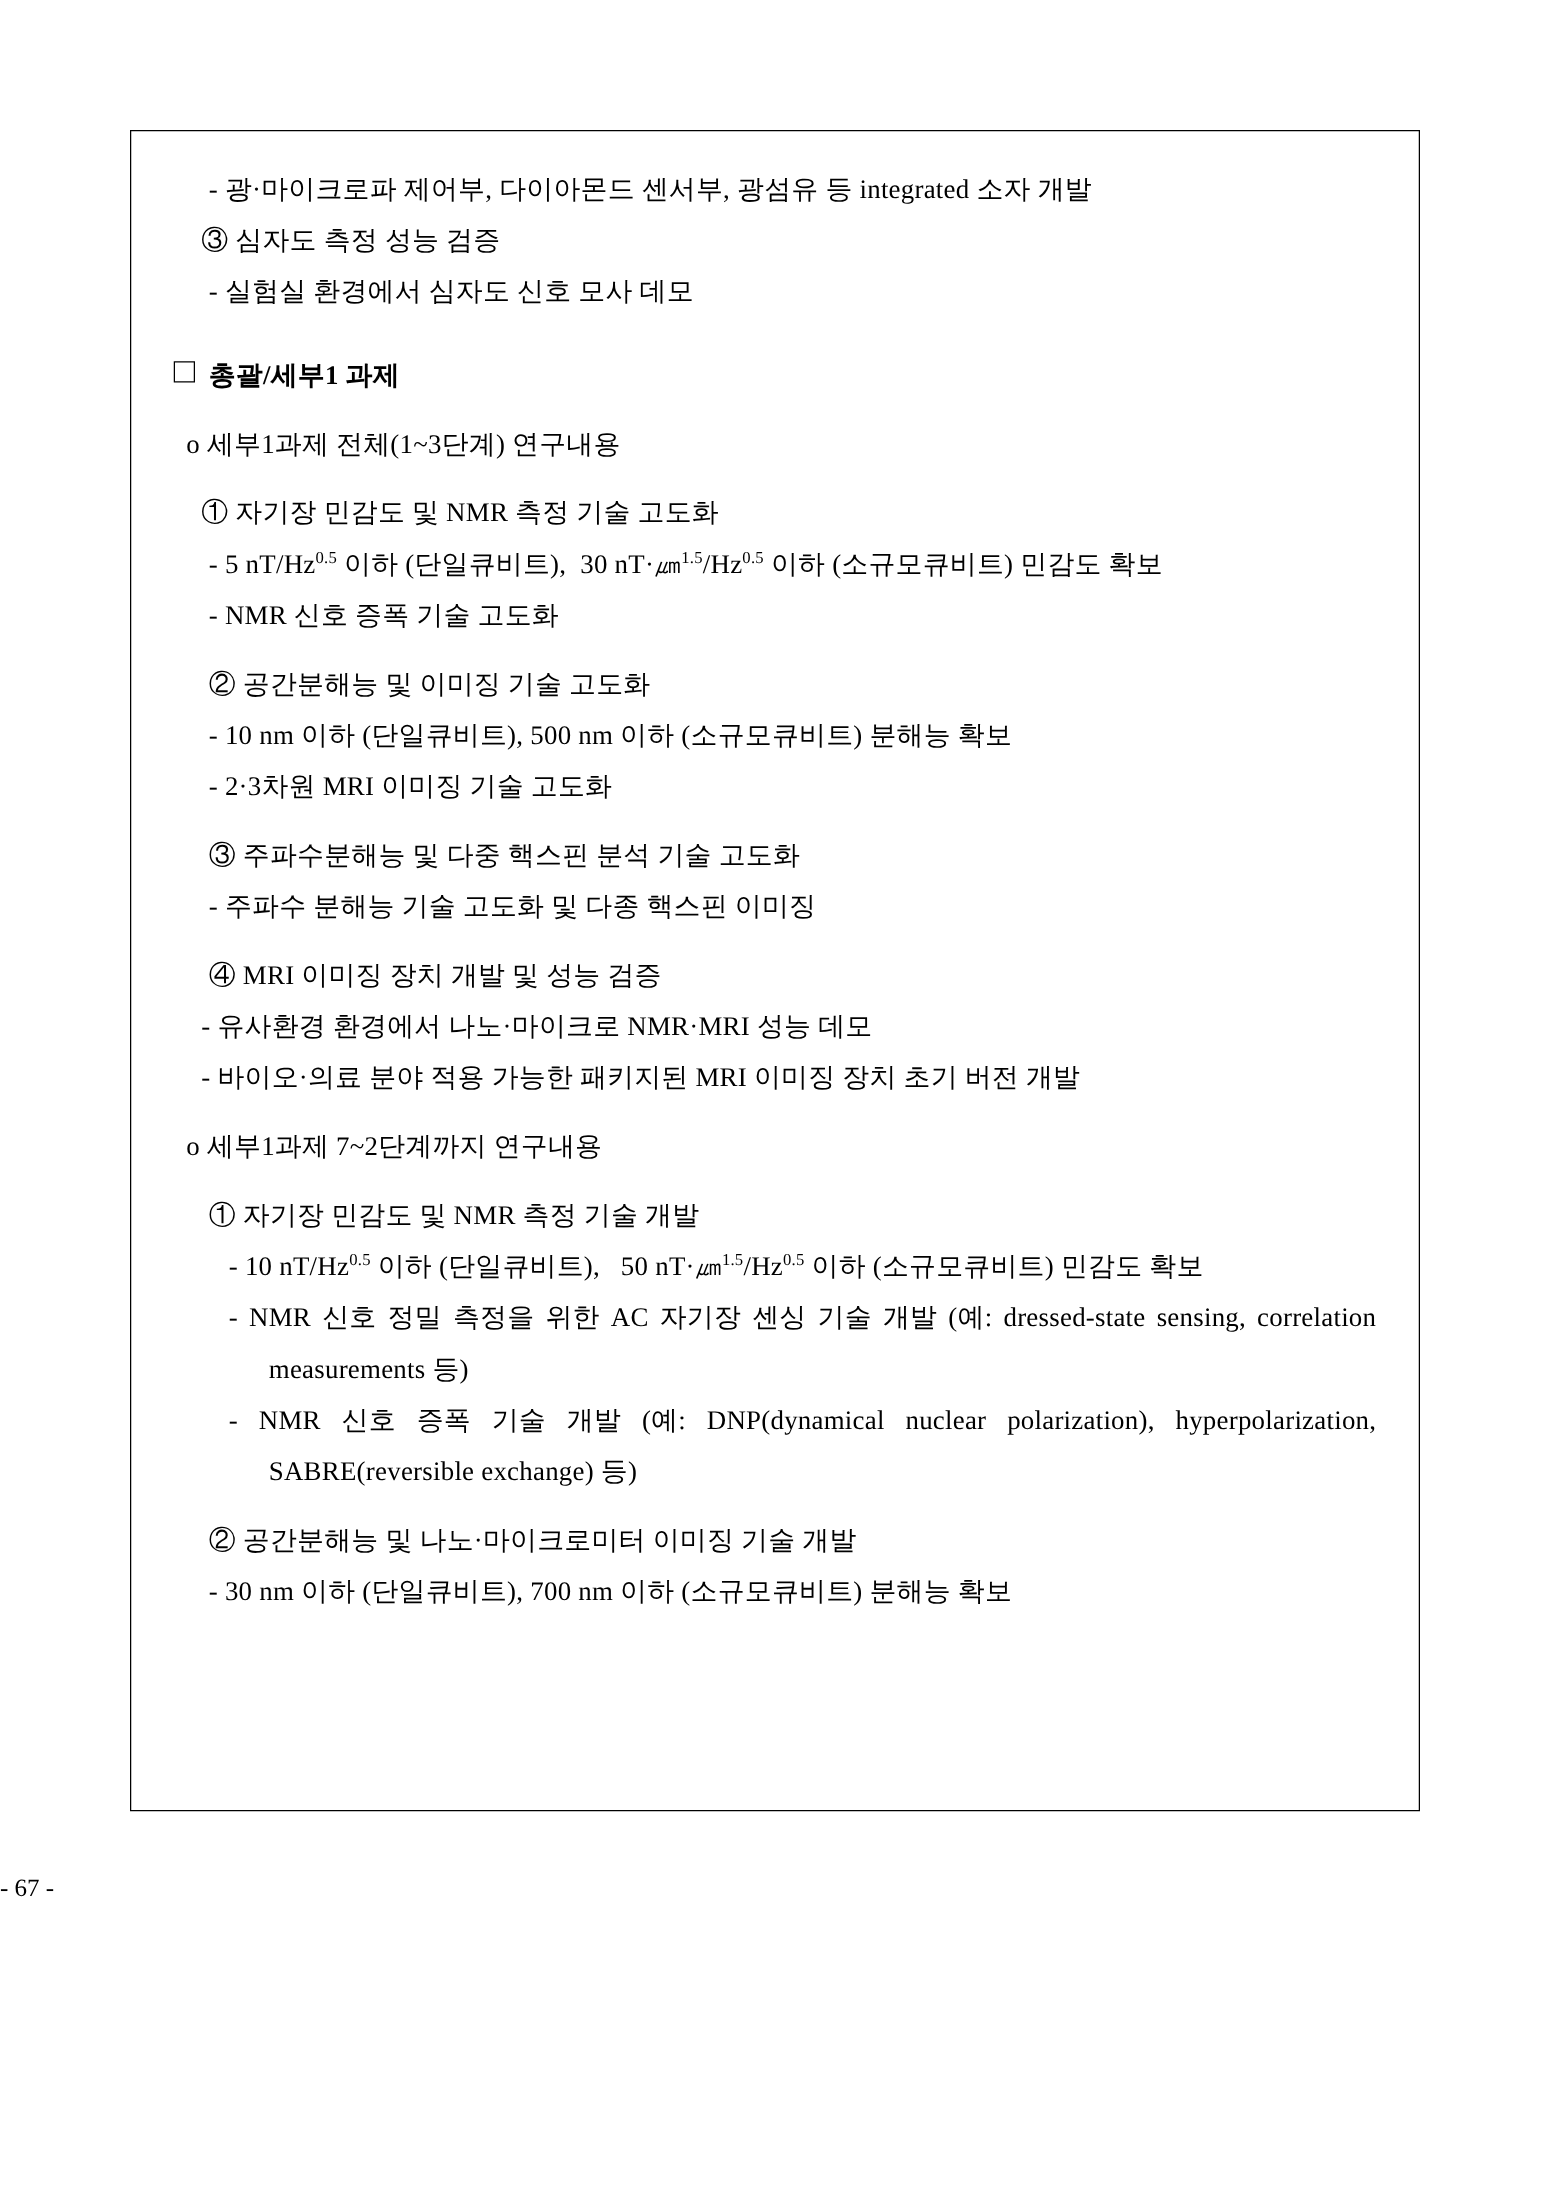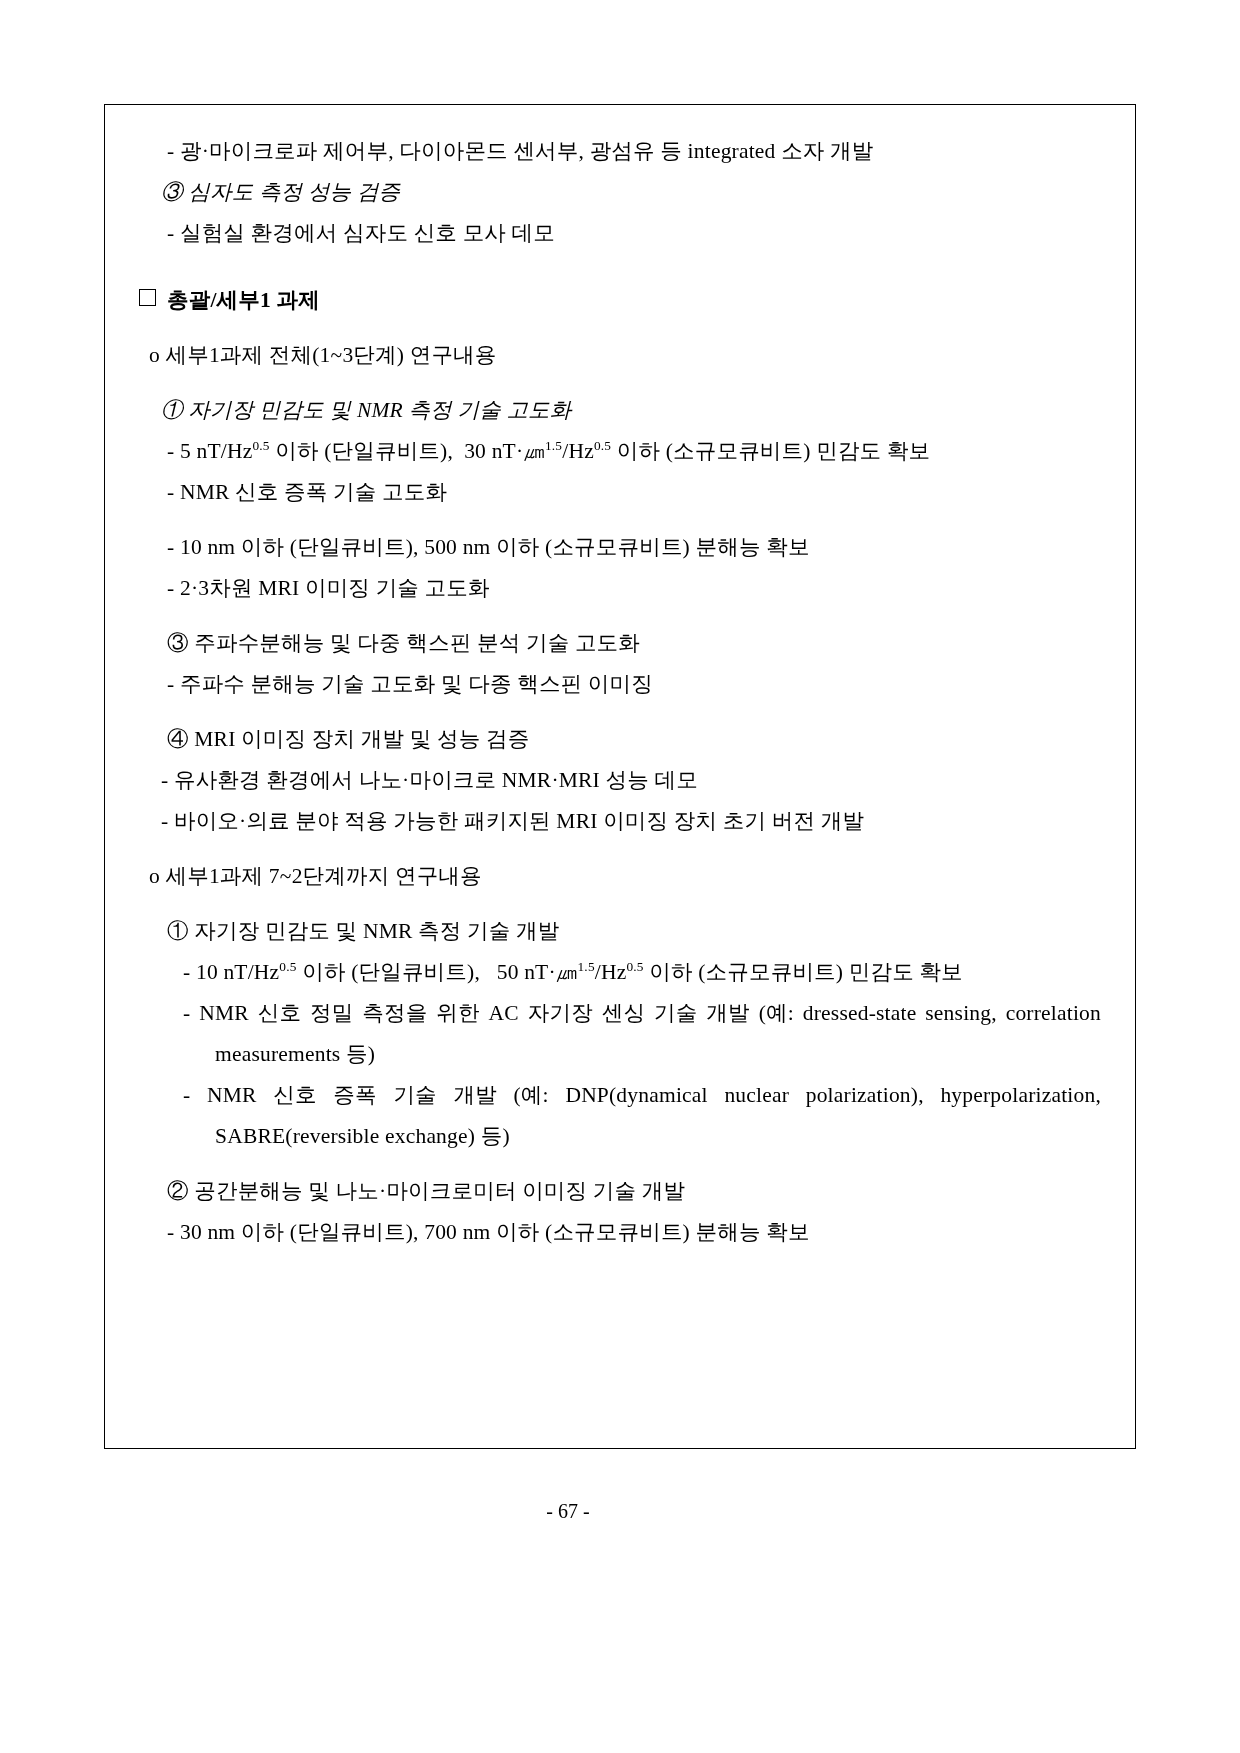--- a/index.html
+++ b/index.html
@@ -42,21 +42,20 @@
   .lvl-dash {
     padding-left: 48px;
     text-indent: -20px;
   }
   .lvl-dash2 {
     padding-left: 44px;
     text-indent: -22px;
   }
   .lvl-num {
     padding-left: 22px;
-    font-style: italic;
   }
   .lvl-num2 {
     padding-left: 28px;
   }
   .heading-box {
     font-weight: bold;
     padding-left: 0px;
   }
   .heading-o {
     font-weight: normal;
@@ -80,21 +79,20 @@
     font-size: 0.62em;
     vertical-align: super;
     line-height: 0;
     margin-top: 12px;
   }
   .footer {
     position: absolute;
     left: 0;
     top: 1500px;
     width: 1136px;
-    text-align: center;
     font-size: 20px;
     font-family: "Liberation Serif", serif;
   }
   .sq {
     display: inline-block;
     width: 15px;
     height: 15px;
     border: 1.6px solid #000;
     margin-right: 11px;
     vertical-align: 1px;
@@ -125,20 +123,21 @@
 
     <div class="line lvl-num">① 자기장 민감도 및 NMR 측정 기술 고도화</div>
 
     <div class="line lvl-dash">-&nbsp;5 nT/Hz<sup>0.5</sup> 이하 (단일큐비트),&nbsp;&nbsp;30 nT·㎛<sup>1.5</sup>/Hz<sup>0.5</sup> 이하 (소규모큐비트) 민감도 확보</div>
 
 
     <div class="line lvl-dash">- NMR 신호 증폭 기술 고도화</div>
 
     <div class="spacer-sm"></div>
 
+    <div class="line lvl-num2">② 공간분해능 및 이미징 기술 고도화</div>
 
     <div class="line lvl-dash">- 10 nm 이하 (단일큐비트), 500 nm 이하 (소규모큐비트) 분해능 확보</div>
 
     <div class="line lvl-dash">- 2·3차원 MRI 이미징 기술 고도화</div>
 
     <div class="spacer-sm"></div>
 
     <div class="line lvl-num2">③ 주파수분해능 및 다중 핵스핀 분석 기술 고도화</div>
 
 

